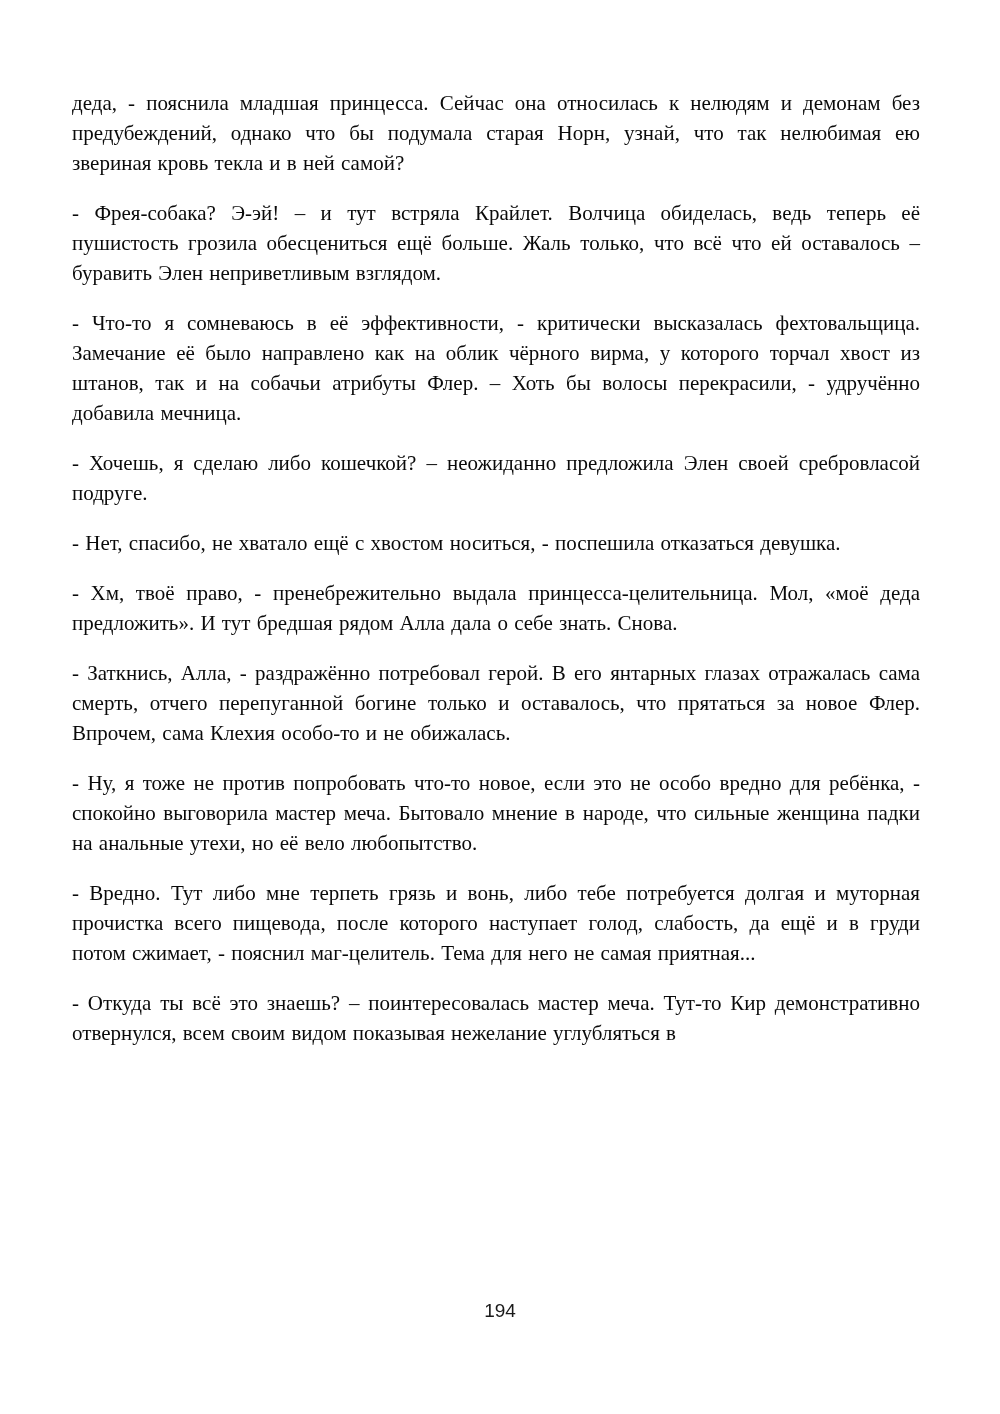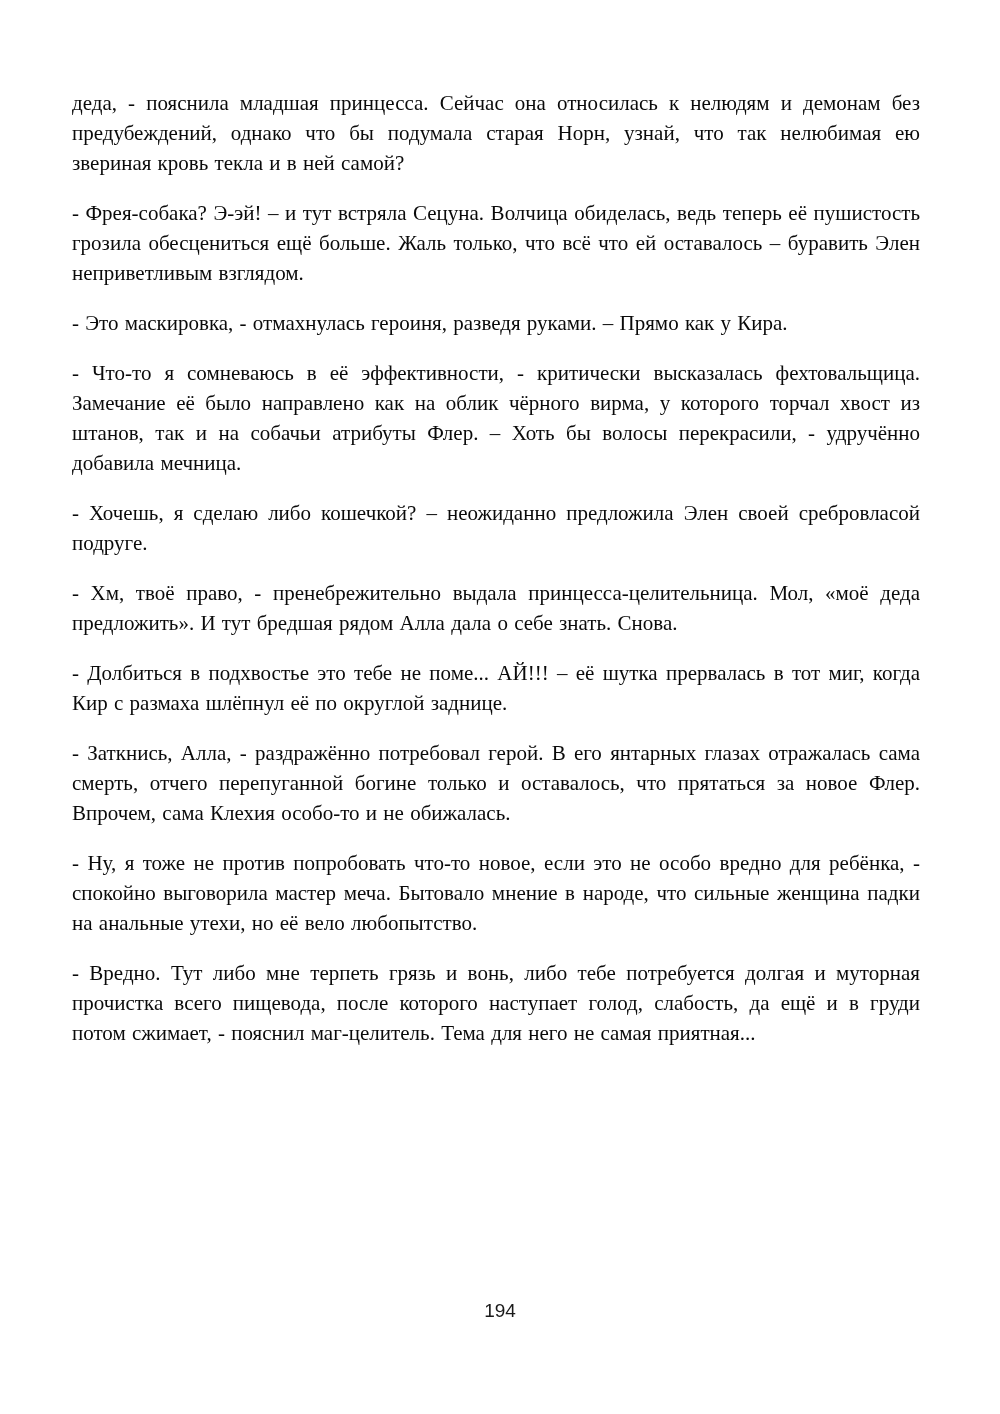--- a/index.html
+++ b/index.html
@@ -52,27 +52,27 @@
     font-size: 19px;
     color: #1a1a1a;
   }
 </style>
 </head>
 <body>
 
 <div class="page">
   <div class="text-block">
     <p>деда, - пояснила младшая принцесса. Сейчас она относилась к нелюдям и демонам без предубеждений, однако что бы подумала старая Норн, узнай, что так нелюбимая ею звериная кровь текла и в ней самой?</p>
-    <p>- Фрея-собака? Э-эй! – и тут встряла Сецуна. Волчица обиделась, ведь теперь её пушистость грозила обесцениться ещё больше. Жаль только, что всё что ей оставалось – буравить Элен неприветливым взглядом.</p>
-    <p>- Это маскировка, - отмахнулась героиня, разведя руками. – Прямо как у Кира.</p>
+    <p>- Фрея-собака? Э-эй! – и тут встряла Крайлет. Волчица обиделась, ведь теперь её пушистость грозила обесцениться ещё больше. Жаль только, что всё что ей оставалось – буравить Элен неприветливым взглядом.</p>
     <p>- Что-то я сомневаюсь в её эффективности, - критически высказалась фехтовальщица. Замечание её было направлено как на облик чёрного вирма, у которого торчал хвост из штанов, так и на собачьи атрибуты Флер. – Хоть бы волосы перекрасили, - удручённо добавила мечница.</p>
     <p>- Хочешь, я сделаю либо кошечкой? – неожиданно предложила Элен своей сребровласой подруге.</p>
+    <p>- Нет, спасибо, не хватало ещё с хвостом носиться, - поспешила отказаться девушка.</p>
     <p>- Хм, твоё право, - пренебрежительно выдала принцесса-целительница. Мол, «моё деда предложить». И тут бредшая рядом Алла дала о себе знать. Снова.</p>
-    <p>- Долбиться в подхвостье это тебе не поме... АЙ!!! – её шутка прервалась в тот миг, когда Кир с размаха шлёпнул её по округлой заднице.</p>
     <p>- Заткнись, Алла, - раздражённо потребовал герой. В его янтарных глазах отражалась сама смерть, отчего перепуганной богине только и оставалось, что прятаться за новое Флер. Впрочем, сама Клехия особо-то и не обижалась.</p>
     <p>- Ну, я тоже не против попробовать что-то новое, если это не особо вредно для ребёнка, - спокойно выговорила мастер меча. Бытовало мнение в народе, что сильные женщина падки на анальные утехи, но её вело любопытство.</p>
     <p>- Вредно. Тут либо мне терпеть грязь и вонь, либо тебе потребуется долгая и муторная прочистка всего пищевода, после которого наступает голод, слабость, да ещё и в груди потом сжимает, - пояснил маг-целитель. Тема для него не самая приятная...</p>
+    <p>- Откуда ты всё это знаешь? – поинтересовалась мастер меча. Тут-то Кир демонстративно отвернулся, всем своим видом показывая нежелание углубляться в</p>
   </div>
 
   <div class="footer">
     <span class="page-number">194</span>
   </div>
 </div>
 
 </body></html>

